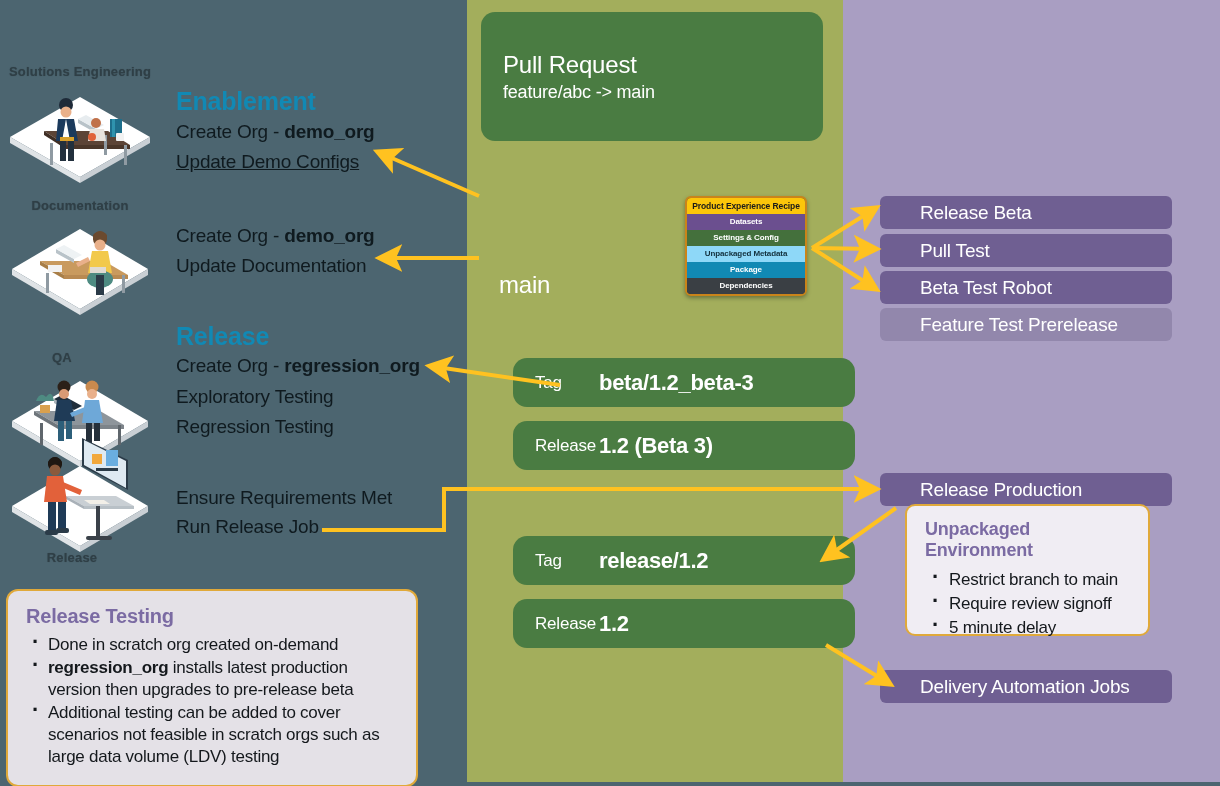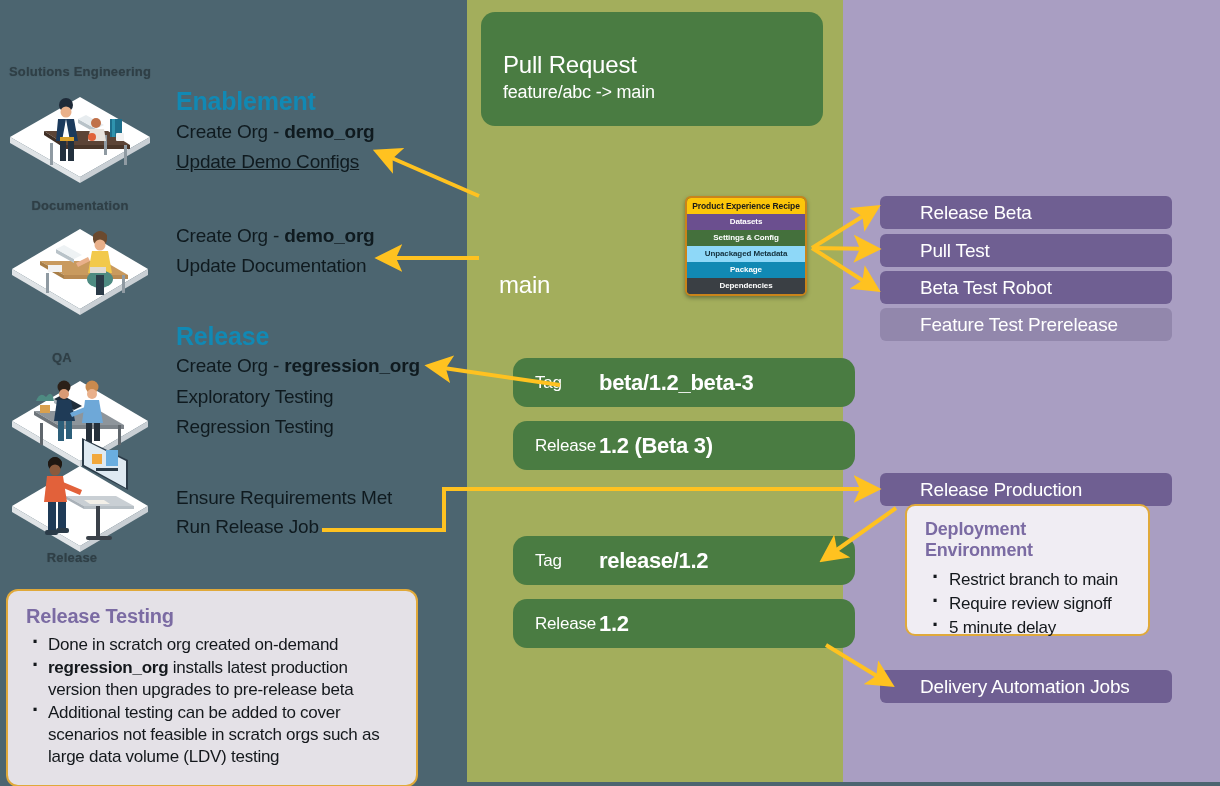--- a/index.html
+++ b/index.html
@@ -351,21 +351,21 @@
 
   <div class="callout" style="left:6px; top:589px; width:412px; height:198px;">
     <h3>Release Testing</h3>
     <ul>
       <li><span>Done in scratch org created on-demand</span></li>
       <li><b>regression_org</b><span> installs latest production version then upgrades to pre-release beta</span></li>
       <li><span>Additional testing can be added to cover scenarios not feasible in scratch orgs such as large data volume (LDV) testing</span></li>
     </ul>
   </div>
 
-  <div class="gbox pr-box" style="left:481px; top:12px; width:342px; height:114px;">
+  <div class="gbox pr-box" style="left:481px; top:12px; width:342px; height:129px;">
     <div class="pr-title">Pull Request</div>
     <div class="pr-sub">feature/abc -&gt; main</div>
   </div>
 
   <div class="main-label" style="left:499px; top:232px;margin-top:39px;">main</div>
 
   <div class="recipe" style="left:685px; top:196px;">
     <div class="layer hdr" style="background:#fcc60a;">Product Experience Recipe</div>
     <div class="layer" style="background:#6b4f8f; color:#ffffff;">Datasets</div>
     <div class="layer" style="background:#44703c; color:#ffffff;">Settings &amp; Config</div>
@@ -392,21 +392,21 @@
   </div>
 
   <div class="pill active" style="left:880px; top:196px; width:292px; height:33px;">Release Beta</div>
   <div class="pill active" style="left:880px; top:234px; width:292px; height:33px;">Pull Test</div>
   <div class="pill active" style="left:880px; top:271px; width:292px; height:33px;">Beta Test Robot</div>
   <div class="pill inactive" style="left:880px; top:308px; width:292px; height:33px;">Feature Test Prerelease</div>
   <div class="pill active" style="left:880px; top:473px; width:292px; height:33px;">Release Production</div>
   <div class="pill active" style="left:880px; top:670px; width:292px; height:33px;">Delivery Automation Jobs</div>
 
   <div class="depcard" style="left:905px; top:504px; width:245px; height:132px;">
-    <h4>Deployment Environment</h4>
+    <h4>Unpackaged Environment</h4>
     <ul>
       <li>Restrict branch to main</li>
       <li>Require review signoff</li>
       <li>5 minute delay</li>
     </ul>
   </div>
 
   <svg id="arrows" viewBox="0 0 1220 786">
     <defs>
       <marker id="ah" markerWidth="7" markerHeight="7" refX="5.6" refY="3.5" orient="auto">

